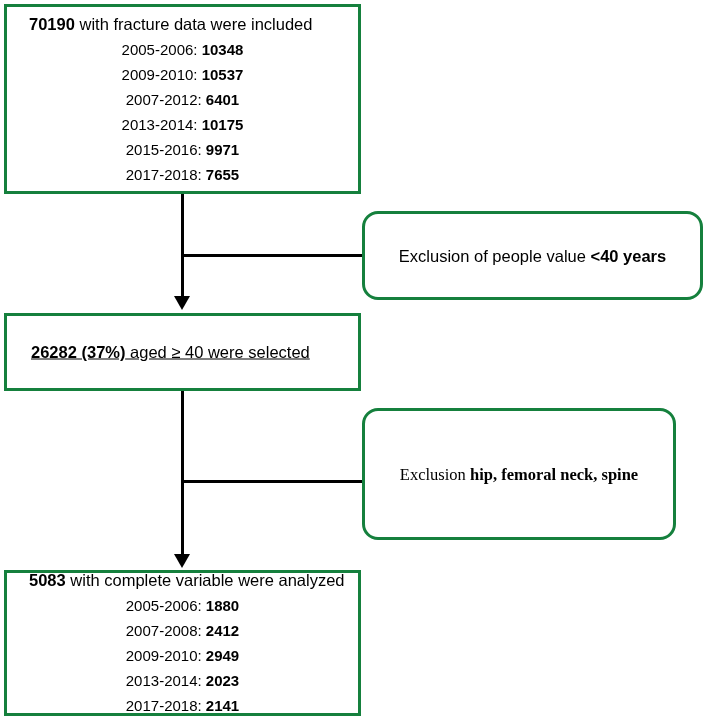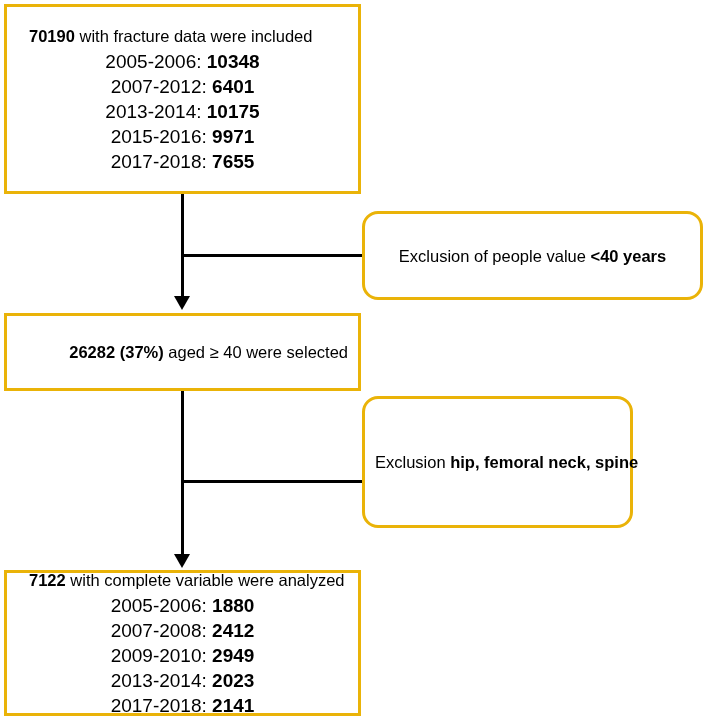--- a/index.html
+++ b/index.html
@@ -18,21 +18,21 @@
     height: 723px;
     background: #ffffff;
     overflow: hidden;
   }
 
   
   .box {
     position: absolute;
     box-sizing: border-box;
     background: #ffffff;
-    border: 3px solid #eab308;
+    border: 3px solid #15803d;
   }
   .box-rect { border-radius: 0; }
   .box-round { border-radius: 16px; }
 
   .box-inner {
     position: absolute;
     left: 0;
     right: 0;
     top: 50%;
     transform: translateY(-50%);
@@ -49,39 +49,40 @@
   .b { font-weight: bold; }
   .n { font-weight: normal; }
 
   .yearlist {
     list-style: none;
     margin: 0;
     padding: 0;
     text-align: center;
   }
   .yearlist li {
-    font-size: 19px;
+    font-size: 15px;
     line-height: 25px;
     white-space: nowrap;
     font-weight: normal;
   }
   .yearlist li .val { font-weight: bold; }
 
   .center-line {
     font-size: 16.5px;
     line-height: 23px;
     text-align: center;
     white-space: nowrap;
   }
   .left-line {
     font-size: 16.5px;
     line-height: 23px;
-    text-align: right;
+    text-align: left;
     padding-left: 14px;
     white-space: nowrap;
+    text-decoration: underline;
   }
 
   
   .vline {
     position: absolute;
     width: 3px;
     background: #000000;
   }
   .hline {
     position: absolute;
@@ -106,20 +107,24 @@
     <div class="box-inner">
       <div class="hdr hdr-left">
         <span class="b">70190</span><span class="n"> with fracture data were included</span>
       </div>
       <ul class="yearlist">
         <li>
           <span>2005-2006:</span>
           <span class="val">10348</span>
         </li>
         <li>
+          <span>2009-2010:</span>
+          <span class="val">10537</span>
+        </li>
+        <li>
           <span>2007-2012:</span>
           <span class="val">6401</span>
         </li>
         <li>
           <span>2013-2014:</span>
           <span class="val">10175</span>
         </li>
         <li>
           <span>2015-2016:</span>
           <span class="val">9971</span>
@@ -149,32 +154,32 @@
       <div class="left-line">
         <span class="b">26282 (37%)</span><span class="n"> aged ≥ 40 were selected</span>
       </div>
     </div>
   </div>
 
   <div class="vline" style="left:181px; top:391px; height:164px;"></div>
   <div class="hline" style="left:181px; top:480px; width:182px;"></div>
   <div class="arrowhead" style="left:174px; top:554px;"></div>
 
-  <div class="box box-round" style="left:362px; top:396px; width:271px; height:132px;">
+  <div class="box box-round" style="left:362px; top:408px; width:314px; height:132px;font-family:Liberation Serif, serif;">
     <div class="box-inner">
       <div class="center-line">
         <span class="n">Exclusion </span><span class="b">hip, femoral neck, spine</span>
       </div>
     </div>
   </div>
 
   <div class="box box-rect" style="left:4px; top:570px; width:357px; height:146px;">
     <div class="box-inner">
       <div class="hdr hdr-left">
-        <span class="b">7122</span><span class="n"> with complete variable were analyzed</span>
+        <span class="b">5083</span><span class="n"> with complete variable were analyzed</span>
       </div>
       <ul class="yearlist">
         <li>
           <span>2005-2006:</span>
           <span class="val">1880</span>
         </li>
         <li>
           <span>2007-2008:</span>
           <span class="val">2412</span>
         </li>

